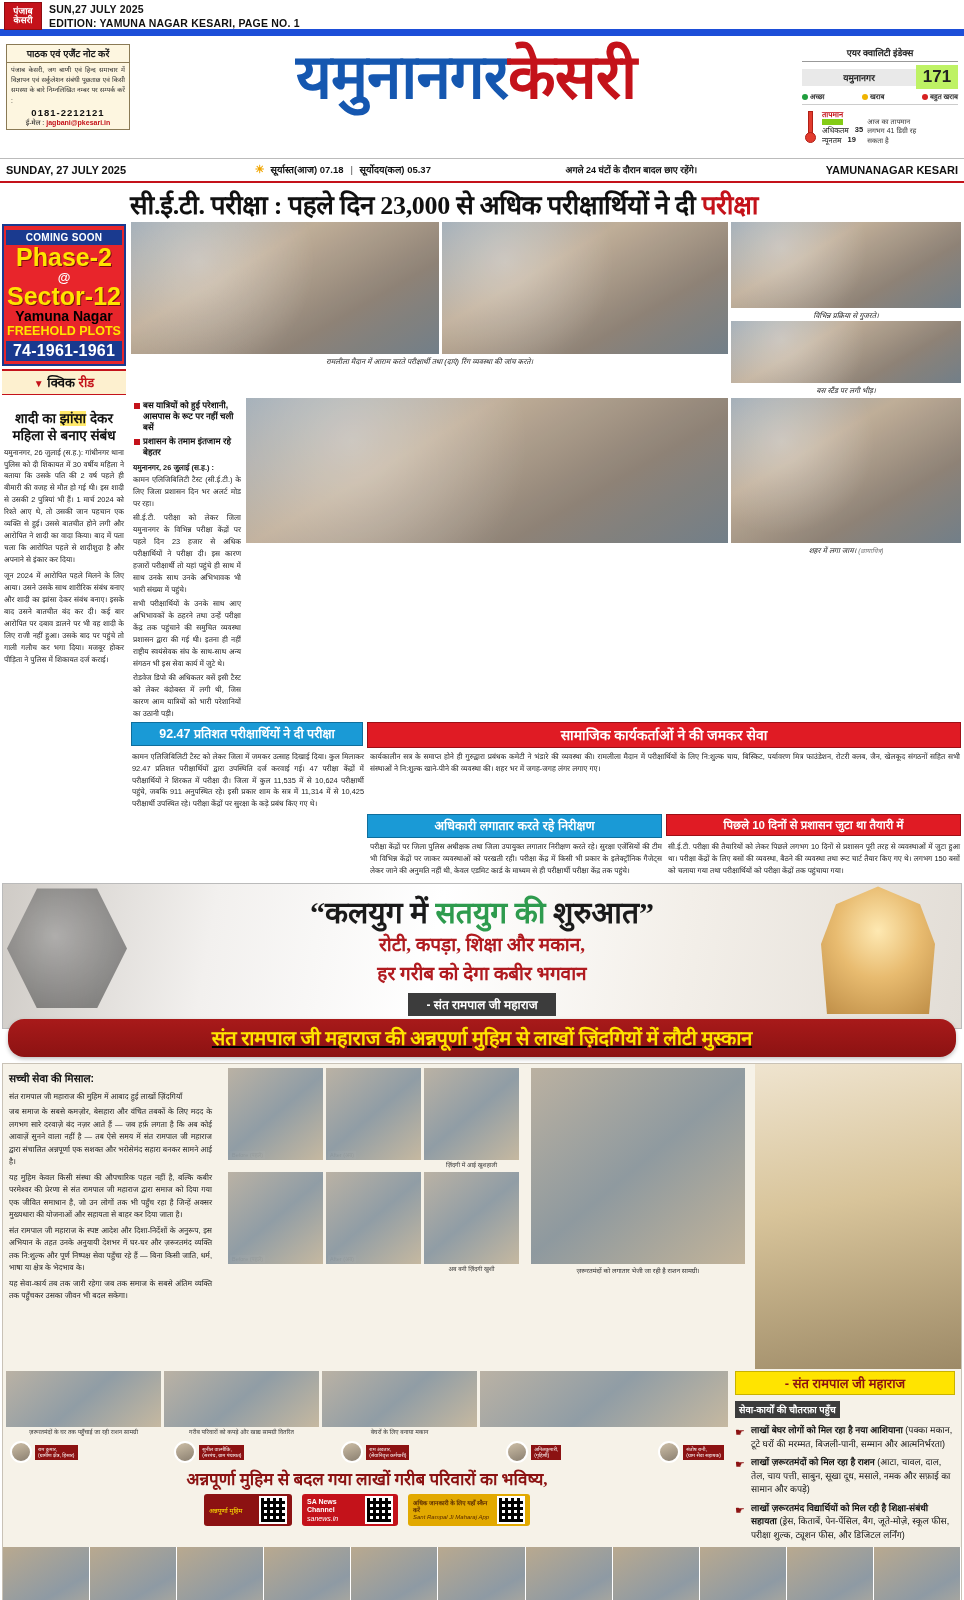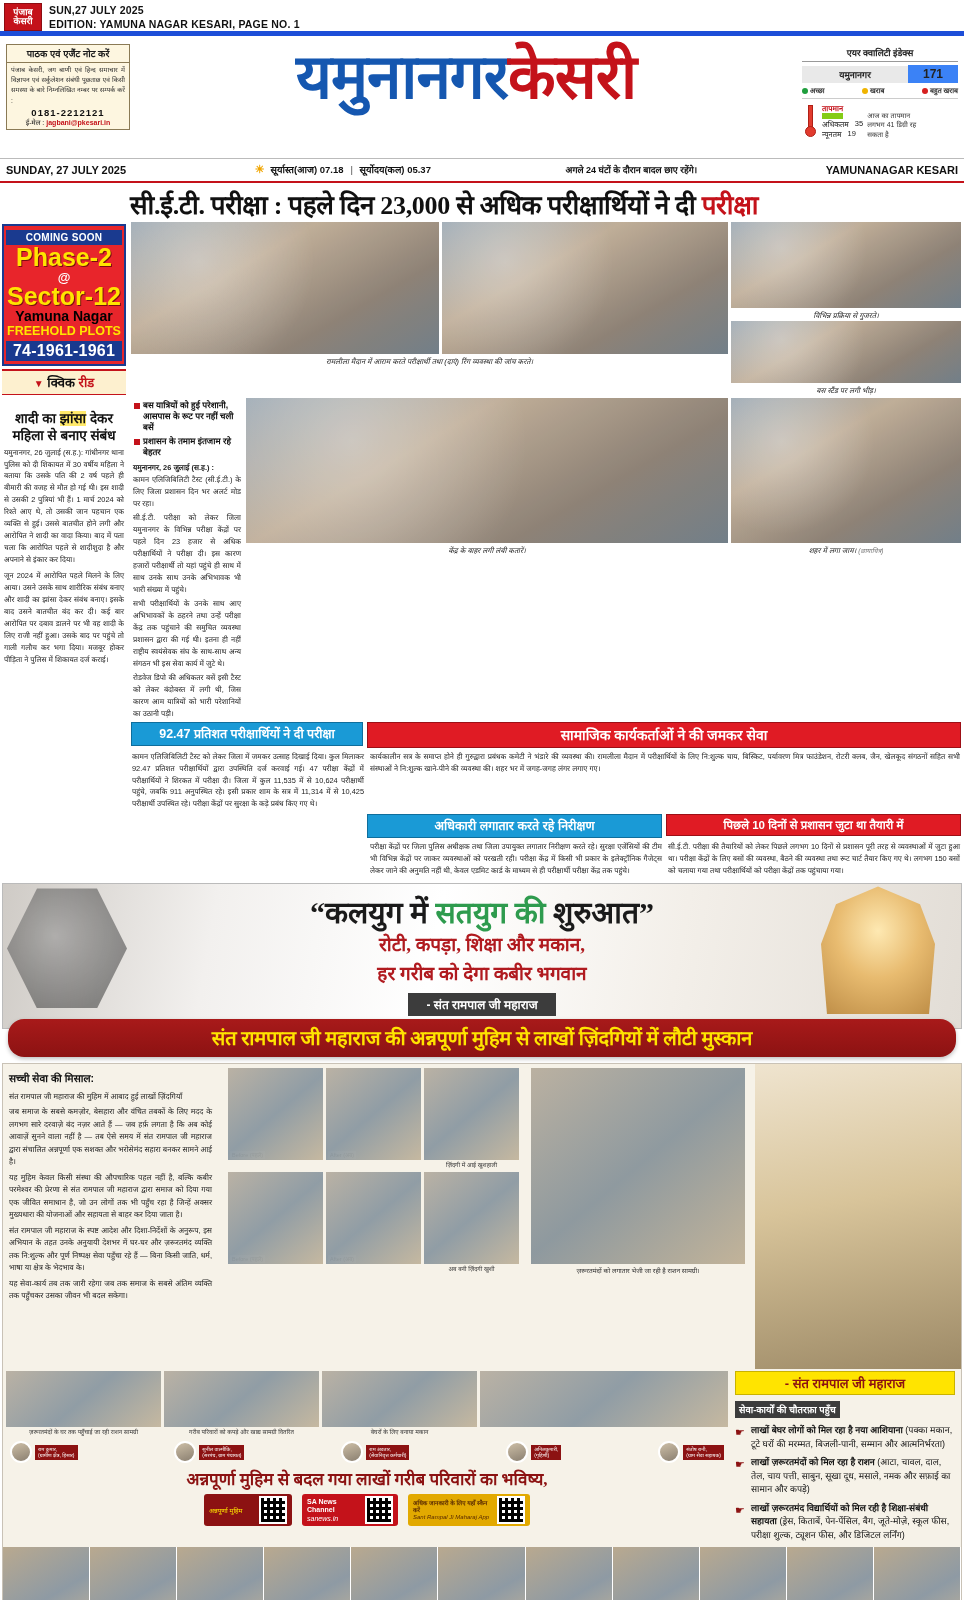--- a/index.html
+++ b/index.html
@@ -6,21 +6,21 @@
   body {
     width: 964px; height: 1600px;
     background: #ffffff;
     font-family: "Liberation Sans", sans-serif;
     overflow: hidden;
     position: relative;
   }
   .page { width: 964px; height: 1600px; position: relative; background:#fff; }
 
   
-  .topstrip { height: 36px; display:flex; align-items:center; padding: 3px 0 0 4px; gap:7px; border-bottom:5px solid #1d4ed8;}
+  .topstrip { height: 36px; display:flex; align-items:center; padding: 3px 0 0 4px; gap:7px; border-bottom:7px solid #1d4ed8;}
   .pk-logo {
     width: 38px; height: 28px; background:#c4121a; color:#fff;
     display:flex; flex-direction:column; align-items:center; justify-content:center;
     font-size:9px; font-weight:bold; line-height:1.05; border:1px solid #8d0d12;
   }
   .topstrip-txt { font-size: 10.5px; font-weight: bold; color:#111; line-height:1.35; letter-spacing:.2px;}
 
   
   .masthead { position:relative; height:122px; padding: 6px 6px 0 6px; display:flex; align-items:flex-start; }
   .notice-box {
@@ -41,32 +41,32 @@
     font-family:"Liberation Serif", serif; letter-spacing:-1px;
     white-space:nowrap;
   }
   .nameplate .title .blue { color:#1557b0; }
   .nameplate .title .red  { color:#c4121a; }
 
   .aqi-box { width:156px; margin-top:4px; font-size:8px; }
   .aqi-title { text-align:center; font-size:9px; font-weight:bold; color:#222; border-bottom:1px solid #999; padding-bottom:2px;}
   .aqi-row { display:flex; align-items:center; margin-top:3px; }
   .aqi-city { flex:1; background:#e9e9e9; font-size:9px; font-weight:bold; text-align:center; padding:2px 0; color:#222;}
-  .aqi-val { width:50px; background:#3b82f6; font-size:12px; font-weight:bold; text-align:center; padding:2px 0; color:#222;}
+  .aqi-val { width:42px; background:#bef264; font-size:17px; font-weight:bold; text-align:center; padding:2px 0; color:#222;}
   .aqi-legend { display:flex; justify-content:space-between; margin-top:3px; font-size:7px; color:#333; border-bottom:1px solid #ccc; padding-bottom:3px;}
   .aqi-legend span { display:flex; align-items:center; gap:2px;}
   .dot { width:6px; height:6px; border-radius:50%; display:inline-block;}
   .temp-wrap { display:flex; gap:4px; margin-top:4px; }
   .thermo { width:16px; position:relative; }
   .thermo-stem { width:5px; height:24px; background:#e23b2e; margin:2px auto 0 auto; border:1px solid #b02016;}
   .thermo-bulb { width:11px; height:11px; border-radius:50%; background:#e23b2e; margin:-3px auto 0 auto; border:1px solid #b02016;}
   .temp-tbl { font-size:7.5px; color:#222; }
   .temp-lbl { color:#c4121a; font-weight:bold; border-bottom:6px solid #84cc16; display:inline-block; font-size:7.5px;}
   .temp-line { display:flex; gap:6px; }
-  .temp-line span:last-child { font-weight:normal; }
+  .temp-line span:last-child { font-weight:bold; }
   .temp-note { font-size:7px; color:#333; width:62px; line-height:1.35; margin-top:8px;}
 
   
   .datebar {
     display:flex; align-items:center; border-top:1px solid #bbb; border-bottom:2px solid #c4121a;
     padding:4px 6px 5px 6px; font-size:11px; font-weight:bold; color:#111;
   }
   .datebar .spacer { flex:1; }
   .sun-ico { color:#f0a500; font-size:11px; }
   .datebar .mid { font-size:9.5px; font-weight:bold; padding:0 6px;}
@@ -354,21 +354,20 @@
             <b>यमुनानगर, 26 जुलाई (स.ह.) :</b>
           </div>
           <div class="colbody" style="padding:0 2px;">कामन एलिजिबिलिटी टैस्ट (सी.ई.टी.) के लिए जिला प्रशासन दिन भर अलर्ट मोड पर रहा।</div>
           <div class="colbody" style="padding:2px 2px 0 2px;">सी.ई.टी. परीक्षा को लेकर जिला यमुनानगर के विभिन्न परीक्षा केंद्रों पर पहले दिन 23 हजार से अधिक परीक्षार्थियों ने परीक्षा दी। इस कारण हजारों परीक्षार्थी तो यहां पहुंचे ही साथ में साथ उनके साथ उनके अभिभावक भी भारी संख्या में पहुंचे।</div>
           <div class="colbody" style="padding:2px 2px 0 2px;">सभी परीक्षार्थियों के उनके साथ आए अभिभावकों के ठहरने तथा उन्हें परीक्षा केंद्र तक पहुंचाने की समुचित व्यवस्था प्रशासन द्वारा की गई थी। इतना ही नहीं राष्ट्रीय स्वयंसेवक संघ के साथ-साथ अन्य संगठन भी इस सेवा कार्य में जुटे थे।</div>
           <div class="colbody" style="padding:2px 2px 0 2px;">रोडवेज डिपो की अधिकतर बसें इसी टैस्ट को लेकर बंदोबस्त में लगी थी, जिस कारण आम यात्रियों को भारी परेशानियों का उठानी पड़ी।</div>
         </div>
 
         <div style="flex:1;">
           <div class="ph" style="height:145px;"></div>
-          <div class="cap">केंद्र के बाहर लगी लंबी कतारें।</div>
         </div>
 
         <div style="width:230px;">
           <div class="ph" style="height:145px;"></div>
           <div class="cap">
             <span>शहर में लगा जाम।</span>
             <span class="cr">(छायाचित्र)</span>
           </div>
         </div>
       </div>
@@ -416,21 +415,21 @@
         <span>“कलयुग में</span>
         <span class="g">सतयुग की</span>
         <span>शुरुआत”</span>
       </div>
       <div class="q2">रोटी, कपड़ा, शिक्षा और मकान,</div>
       <div class="q2">हर गरीब को देगा कबीर भगवान</div>
       <div class="q3">- संत रामपाल जी महाराज</div>
     </div>
   </div>
 
-  <div style="position:relative; margin-top:-12px;">
+  <div style="position:relative; margin-top:-12px;text-decoration:underline;">
     <div class="redband">संत रामपाल जी महाराज की अन्नपूर्णा मुहिम से लाखों ज़िंदगियों में लौटी मुस्कान</div>
   </div>
 
   <div class="annad" style="height:590px; margin-top:6px;">
     <div style="display:flex; height:305px;gap:8px;">
 
       <div style="width:215px;" class="ann-left">
         <h4>सच्ची सेवा की मिसाल:</h4>
         <div>संत रामपाल जी महाराज की मुहिम में आबाद हुई लाखों ज़िंदगियाँ</div>
         <div style="margin-top:3px;">जब समाज के सबसे कमज़ोर, बेसहारा और वंचित तबकों के लिए मदद के लगभग सारे दरवाज़े बंद नज़र आते हैं — जब हर्फ़ लगता है कि अब कोई आवाज़ें सुनने वाला नहीं है — तब ऐसे समय में संत रामपाल जी महाराज द्वारा संचालित अन्नपूर्णा एक सशक्त और भरोसेमंद सहारा बनकर सामने आई है।</div>

